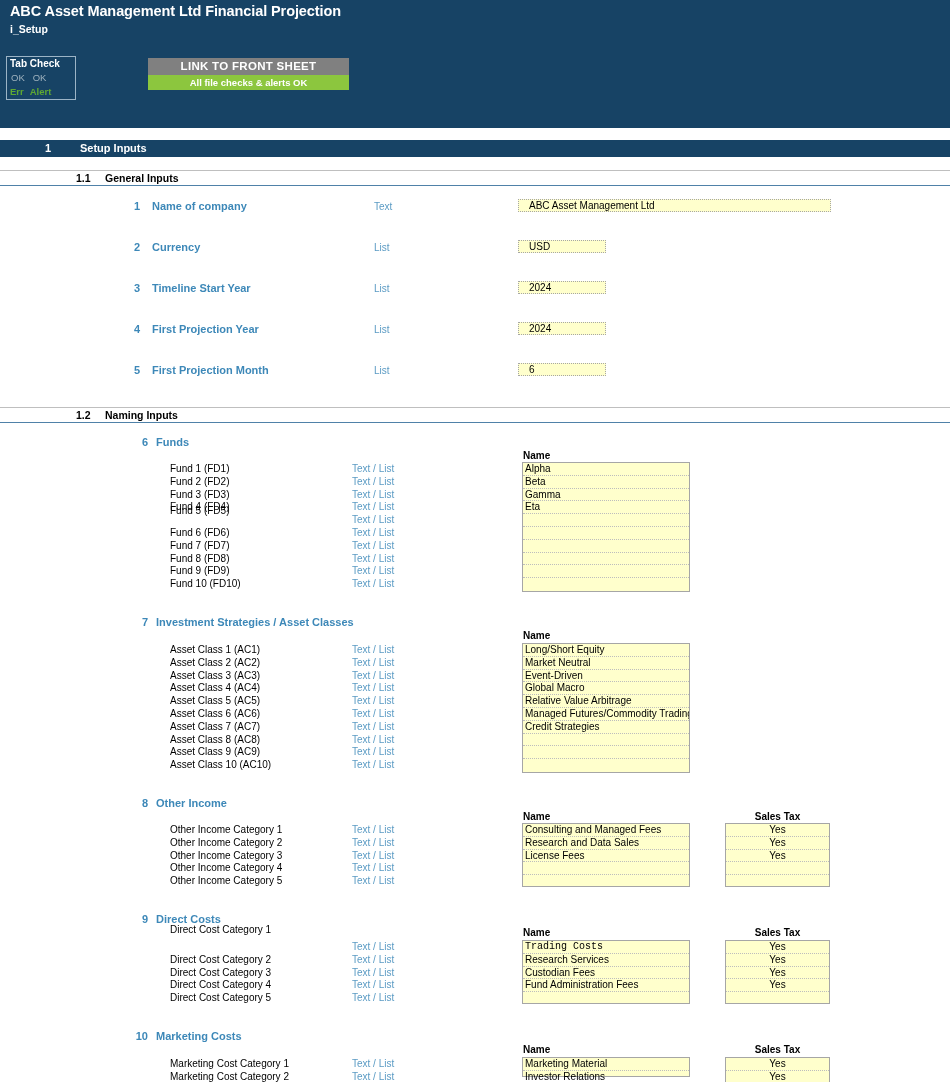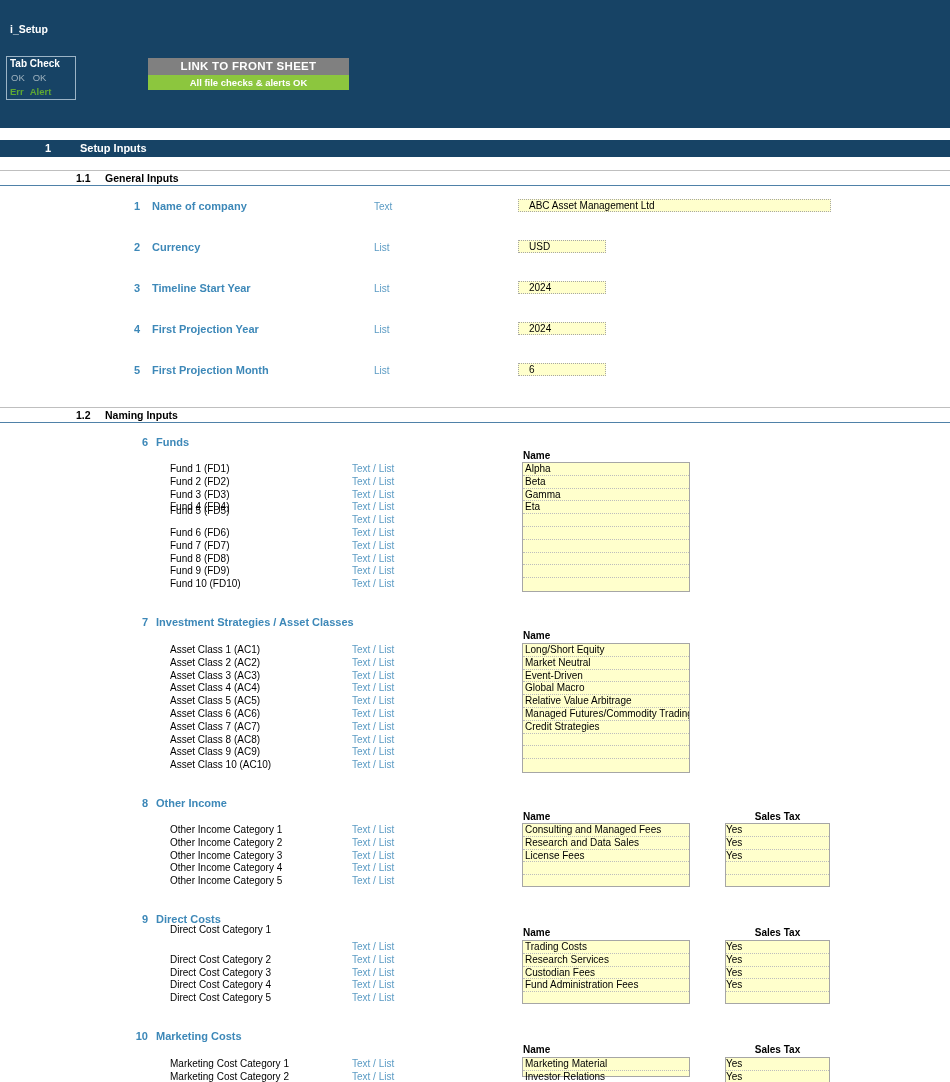--- a/index.html
+++ b/index.html
@@ -242,26 +242,27 @@
     line-height: 12.6px;
     box-sizing: border-box;
     font-size: 10px;
     color: #000;
     padding: 0 2px;
     white-space: nowrap;
     overflow: hidden;
     border-bottom: 1px dotted #bdbdbd;
   }
   .tcell.last { border-bottom: none; }
-  .tcell.center { text-align: left; padding: 0; }
+  .tcell.center { text-align: center; padding: 0; }
 </style>
 </head>
 <body>
 
 <div class="banner">
+  <div class="banner-title">ABC Asset Management Ltd Financial Projection</div>
   <div class="banner-sheet">i_Setup</div>
 
   <div class="tabcheck">
     <div class="tabcheck-title">Tab Check</div>
     <div class="tabcheck-r1">
       <span>OK</span><span class="second">OK</span>
     </div>
     <div class="tabcheck-r2">
       <span>Err</span><span class="second">Alert</span>
     </div>
@@ -444,21 +445,21 @@
     <div class="list-rowlabel" style="top: 992.2px;">Direct Cost Category 5</div>
   </div>
 <div id="dc-types">
     <div class="list-rowtype" style="top: 941px;">Text / List</div>
     <div class="list-rowtype" style="top: 953.8px;">Text / List</div>
     <div class="list-rowtype" style="top: 966.6px;">Text / List</div>
     <div class="list-rowtype" style="top: 979.4px;">Text / List</div>
     <div class="list-rowtype" style="top: 992.2px;">Text / List</div>
   </div>
 <div class="table-block" id="dc-table" style="left:522px; top:940px; width:168px; height:64px">
-    <div class="tcell" style="top: 0px; width: 166px;">Trading Costs</div>
+    <div class="tcell" style="top: 0px; width: 166px; font-family: Liberation Mono, monospace;">Trading Costs</div>
     <div class="tcell" style="top: 12.8px; width: 166px;">Research Services</div>
     <div class="tcell" style="top: 25.6px; width: 166px;">Custodian Fees</div>
     <div class="tcell" style="top: 38.4px; width: 166px;">Fund Administration Fees</div>
     <div class="tcell last" style="top: 51.2px; width: 166px;"></div>
   </div>
 <div class="table-block" id="dc-tax" style="left:725px; top:940px; width:105px; height:64px">
     <div class="tcell center" style="top: 0px; width: 103px;">Yes</div>
     <div class="tcell center" style="top: 12.8px; width: 103px;">Yes</div>
     <div class="tcell center" style="top: 25.6px; width: 103px;">Yes</div>
     <div class="tcell center" style="top: 38.4px; width: 103px;">Yes</div>

